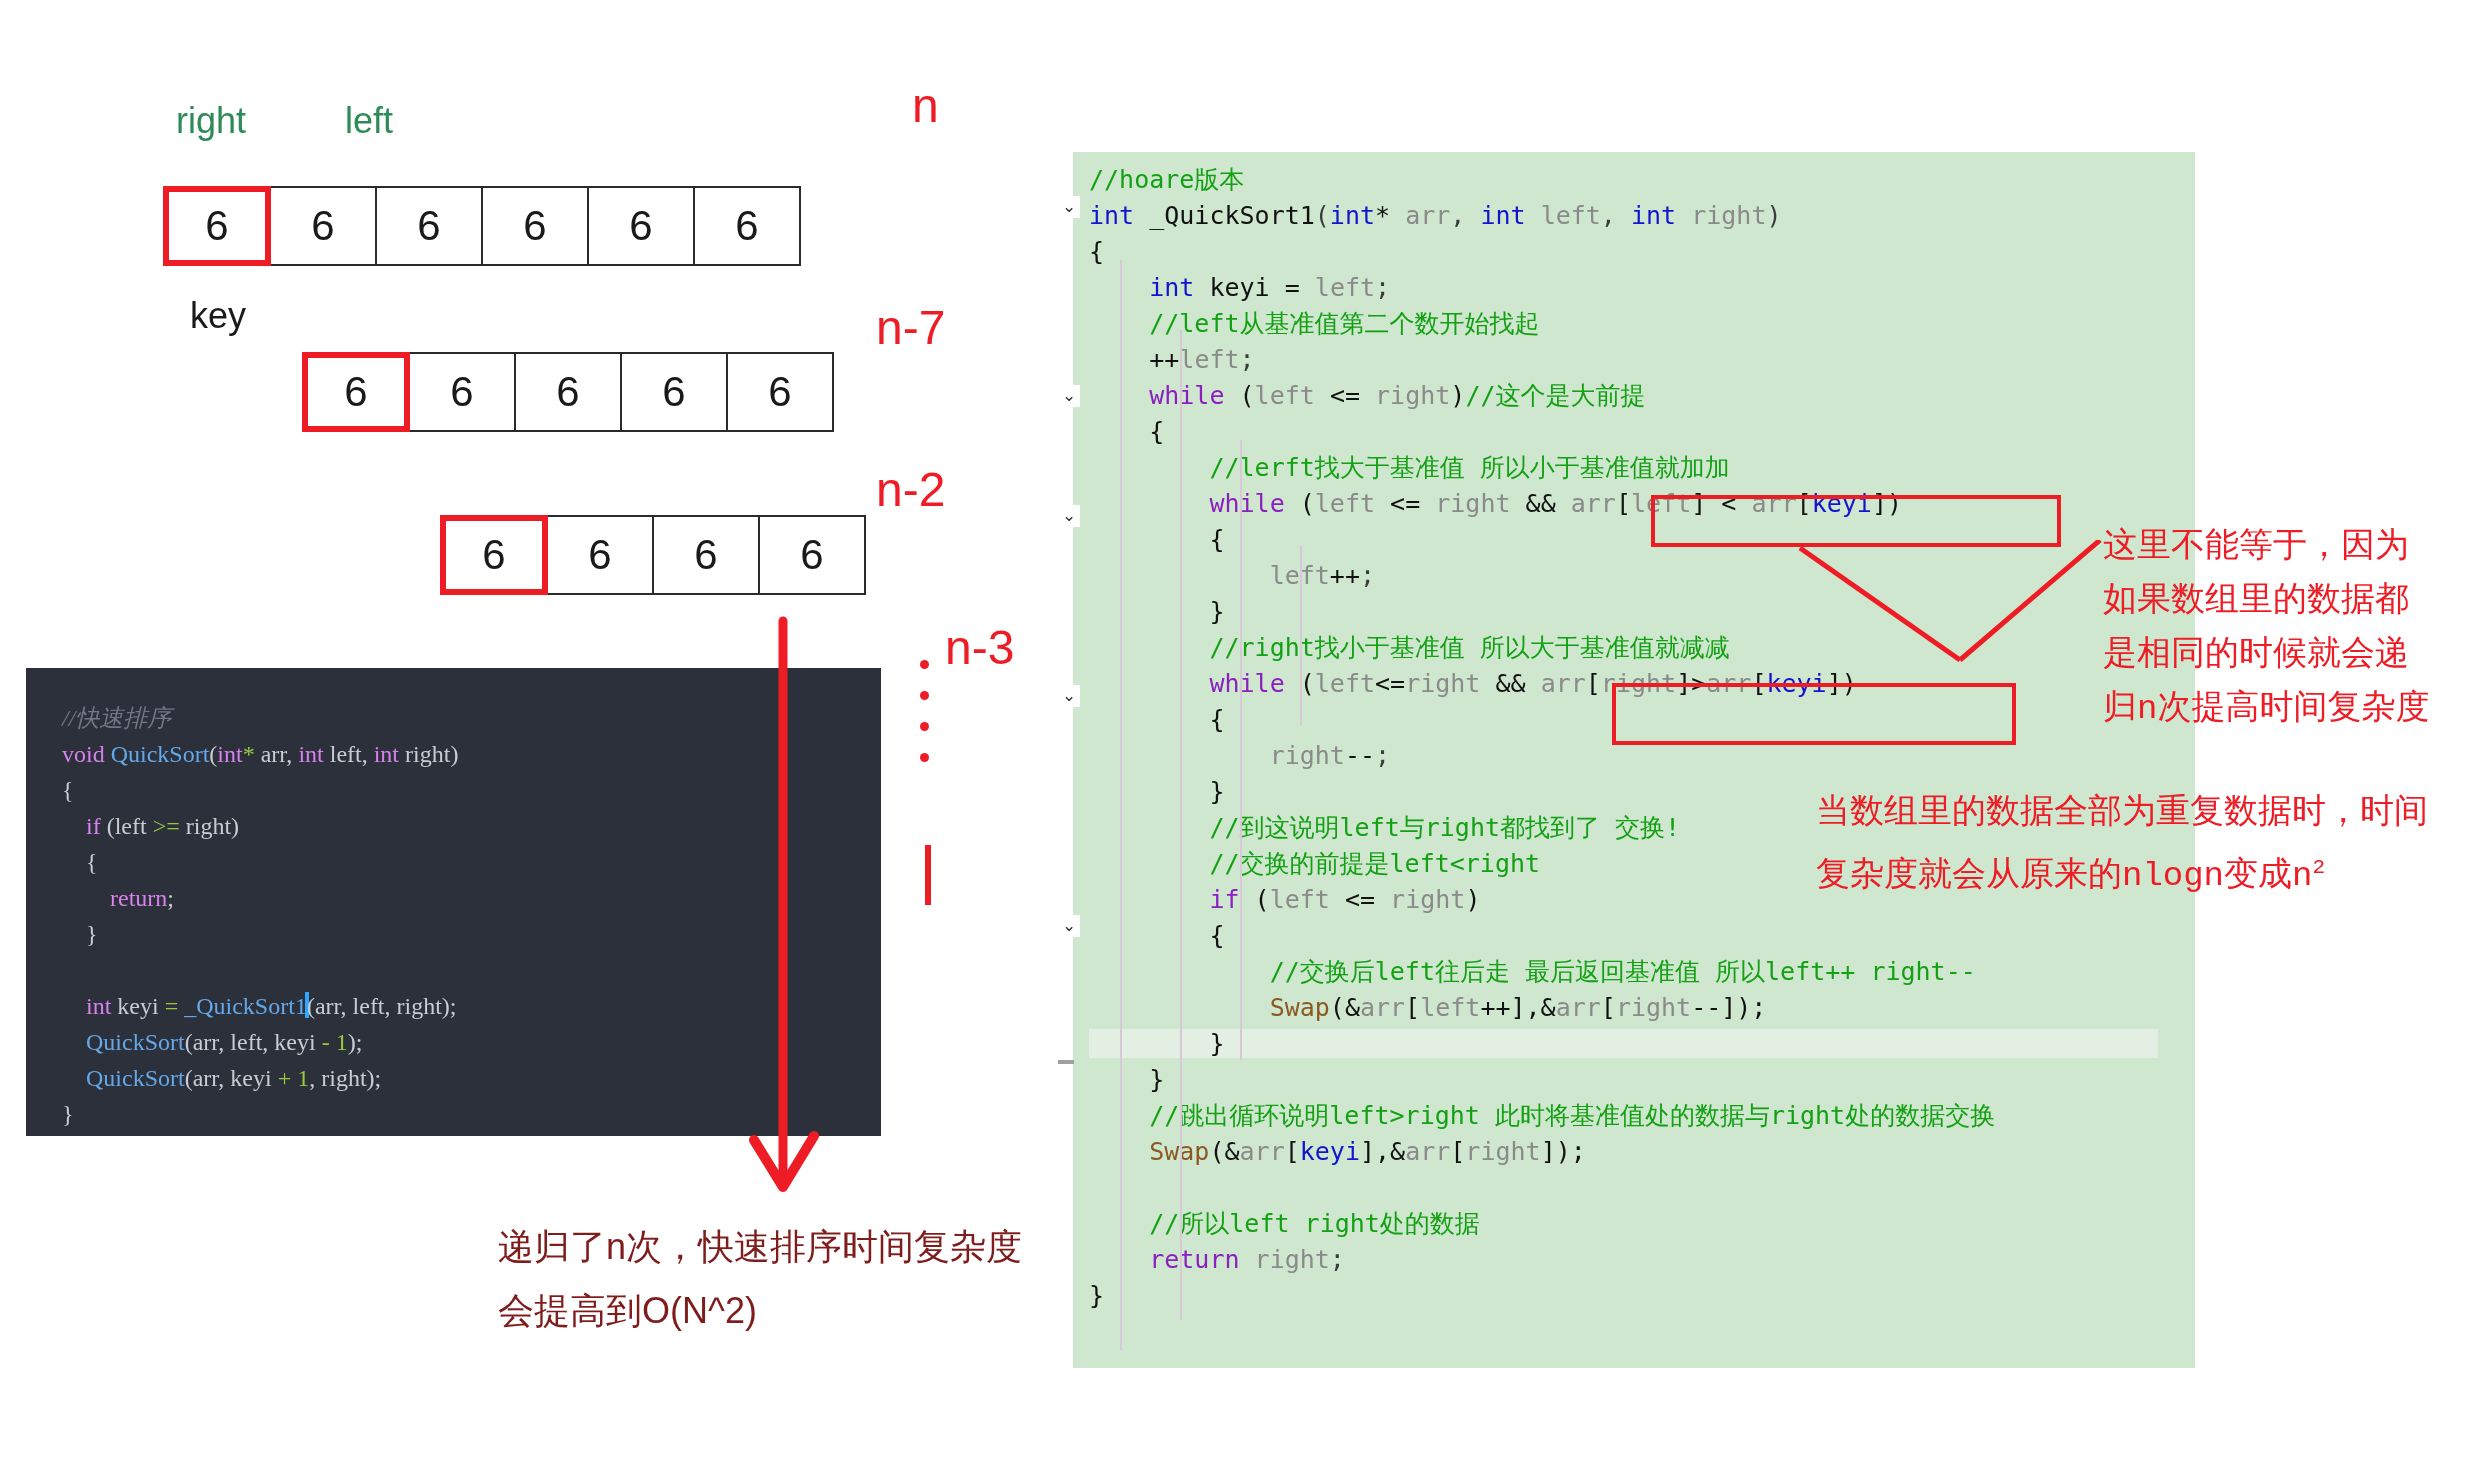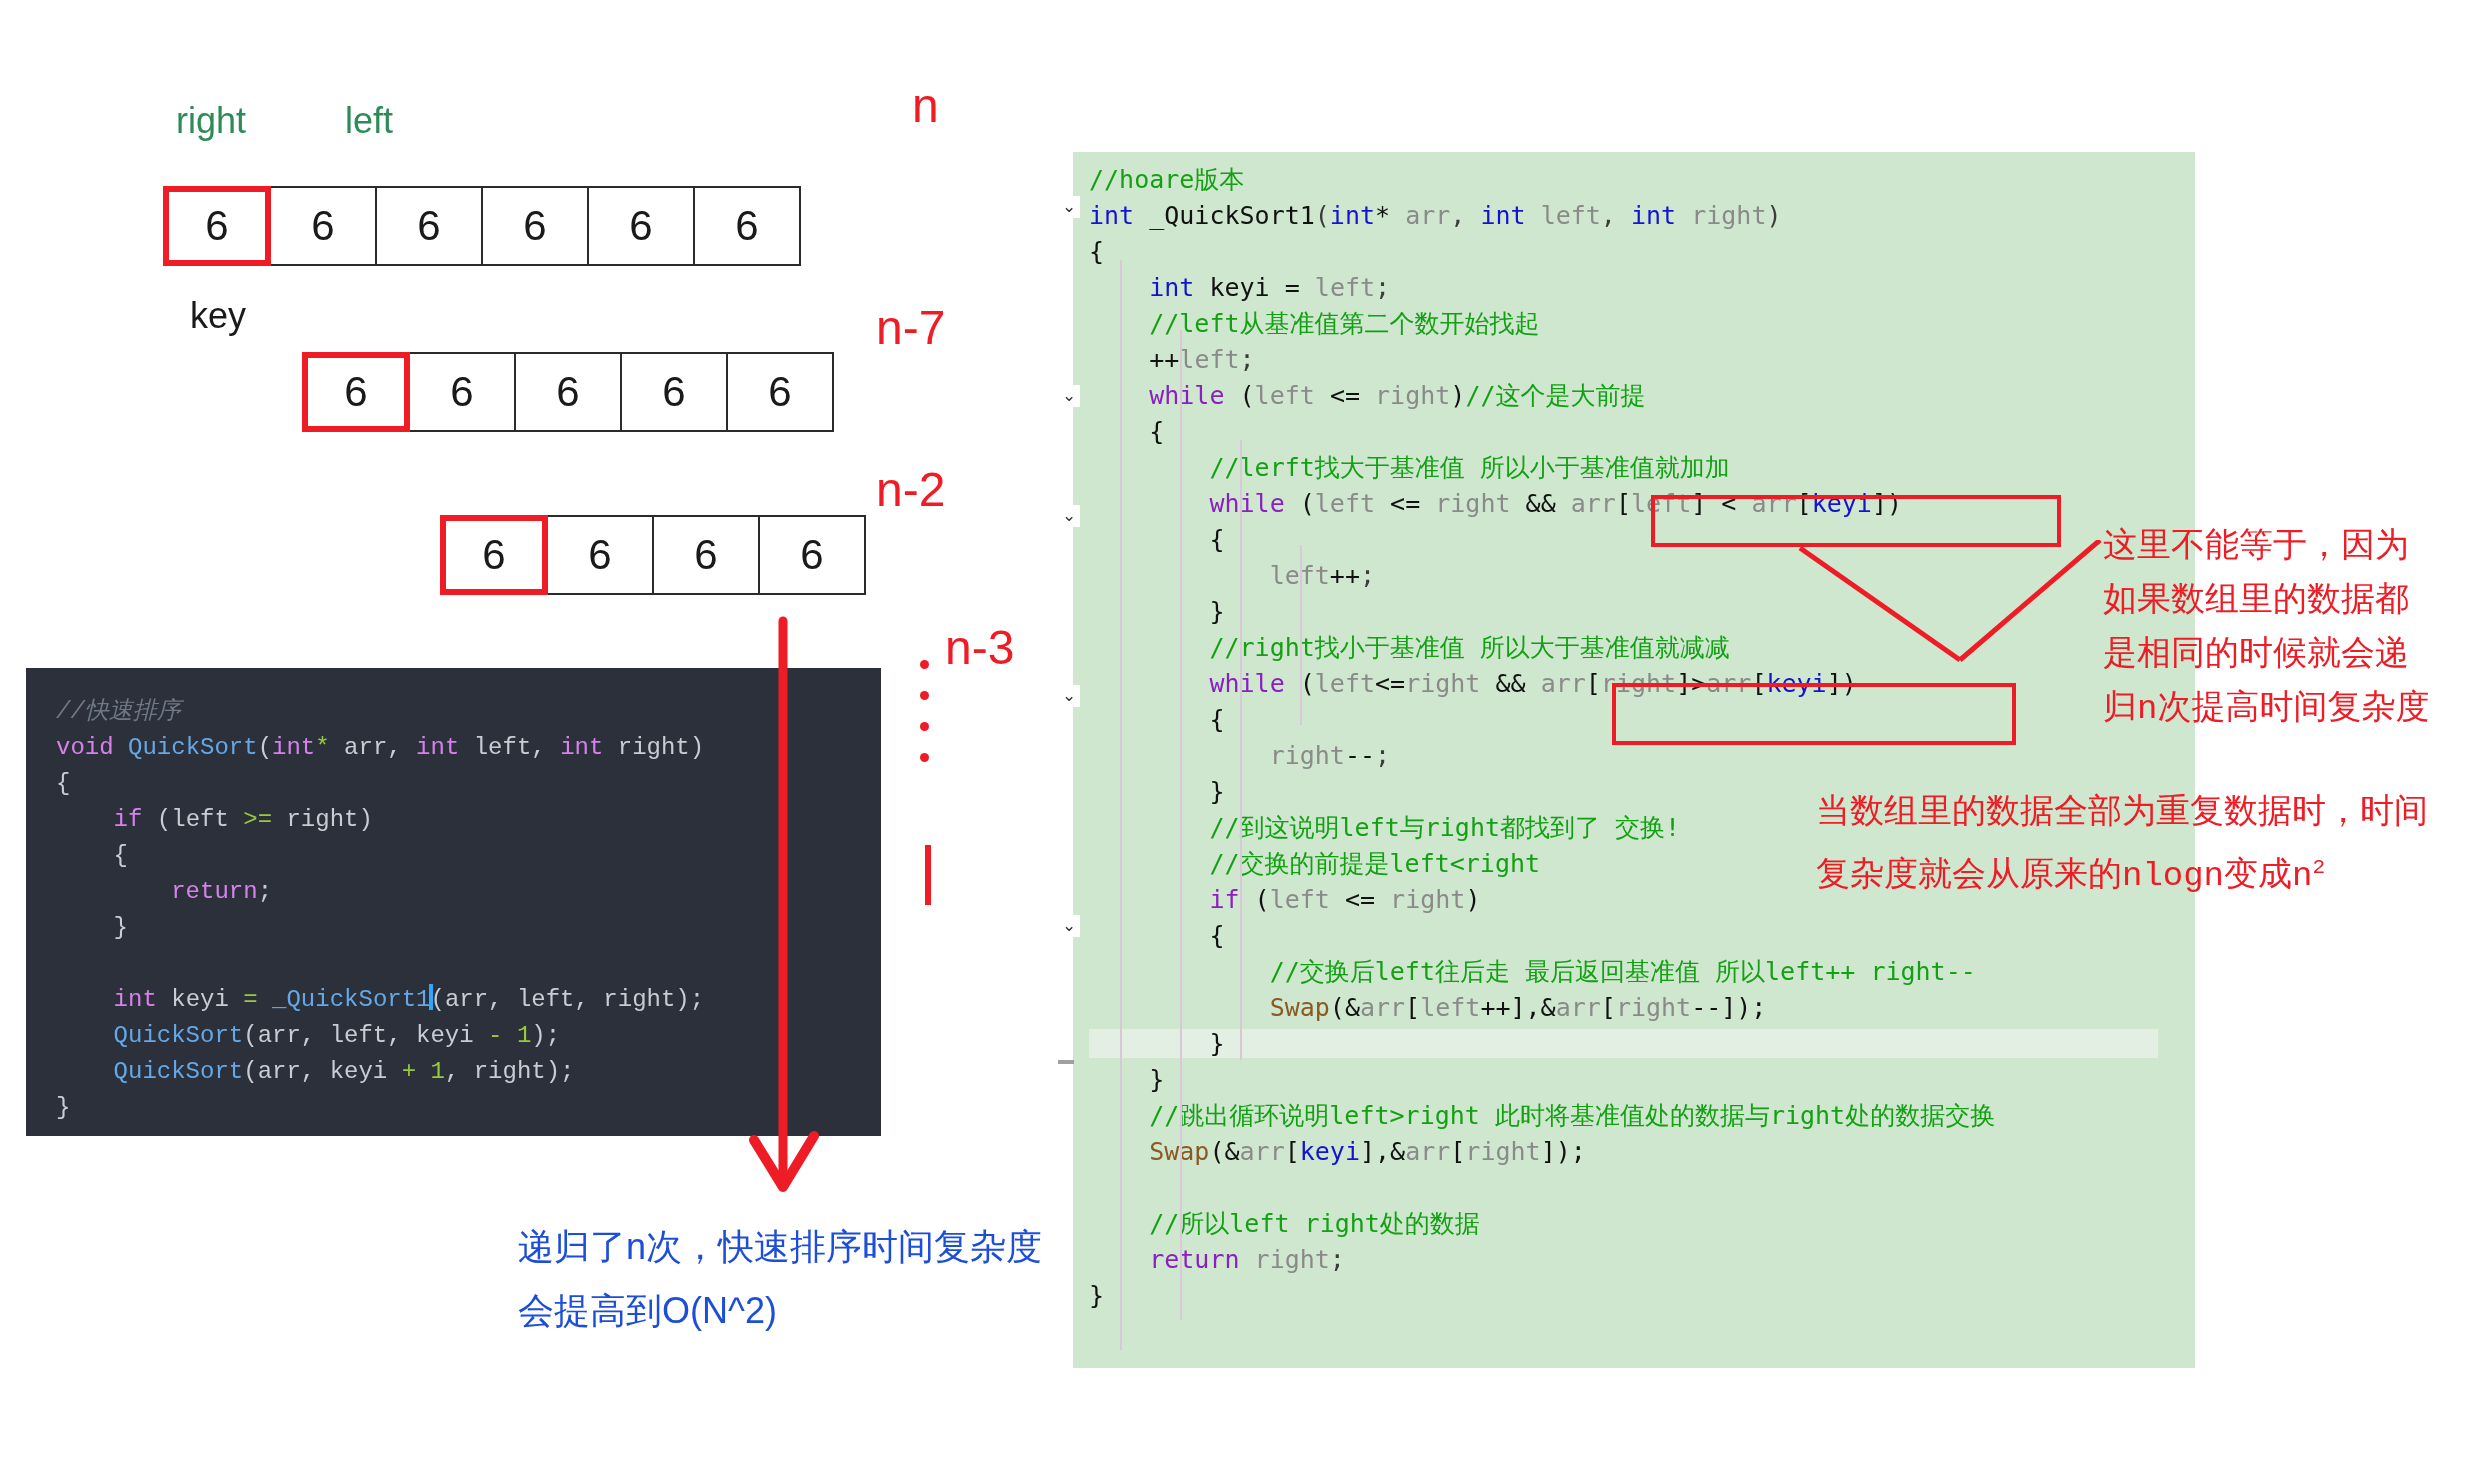--- a/index.html
+++ b/index.html
@@ -24,22 +24,22 @@
   .cell:first-child{margin-left:0;}
   .cell.keyed{border:6px solid #ee1c25;z-index:3;position:relative;}
 
   
   .dark-panel{
     background:#2b303b;
     padding:14px 0 18px 0;
     box-sizing:border-box;
   }
   .dark-panel pre{
-    margin:12px;padding:0 18px;
-    font-family:Liberation Mono, monospace;
+    margin:18px;padding:0 18px;
+    font-family:Liberation Serif, serif;
     font-size:24px;line-height:36px;white-space:pre;color:#c8cdd4;
   }
   .c-cmt{color:#6f7886;font-style:italic;}
   .c-kw{color:#d782ec;}
   .c-fn{color:#64a8e8;}
   .c-op{color:#9aca3c;}
   .c-num{color:#9aca3c;}
   .caret{display:inline-block;width:4px;height:26px;background:#2fa7ff;
          vertical-align:-4px;margin:0 -2px;}
 
@@ -71,22 +71,22 @@
   }
   .gutline{position:absolute;background:#d8c8d8;width:2px;}
 
   
   .redbox{position:absolute;border:4px solid #ee1c25;box-sizing:border-box;}
   .ann-red{
     position:absolute;color:#ee1c25;font-size:34px;line-height:54px;
     font-family:Liberation Mono, monospace;white-space:pre;
   }
   .ann-red-lg{
-    position:absolute;color:#1d4ed8;font-size:36px;line-height:64px;
-    font-family:"Liberation Sans",sans-serif;white-space:pre;margin-left:20px;
+    position:absolute;color:#7f1d1d;font-size:36px;line-height:64px;
+    font-family:"Liberation Sans",sans-serif;white-space:pre;
   }
   sup{font-size:.62em;vertical-align:super;}
   .dots span{display:block;width:9px;height:9px;border-radius:50%;
              background:#ee1c25;margin:0 0 22px 0;}
 </style>
 </head>
 <body>
 
 <div class="abs lbl-green" style="left:176px;top:100px;">right</div>
 <div class="abs lbl-green" style="left:345px;top:100px;">left</div>

